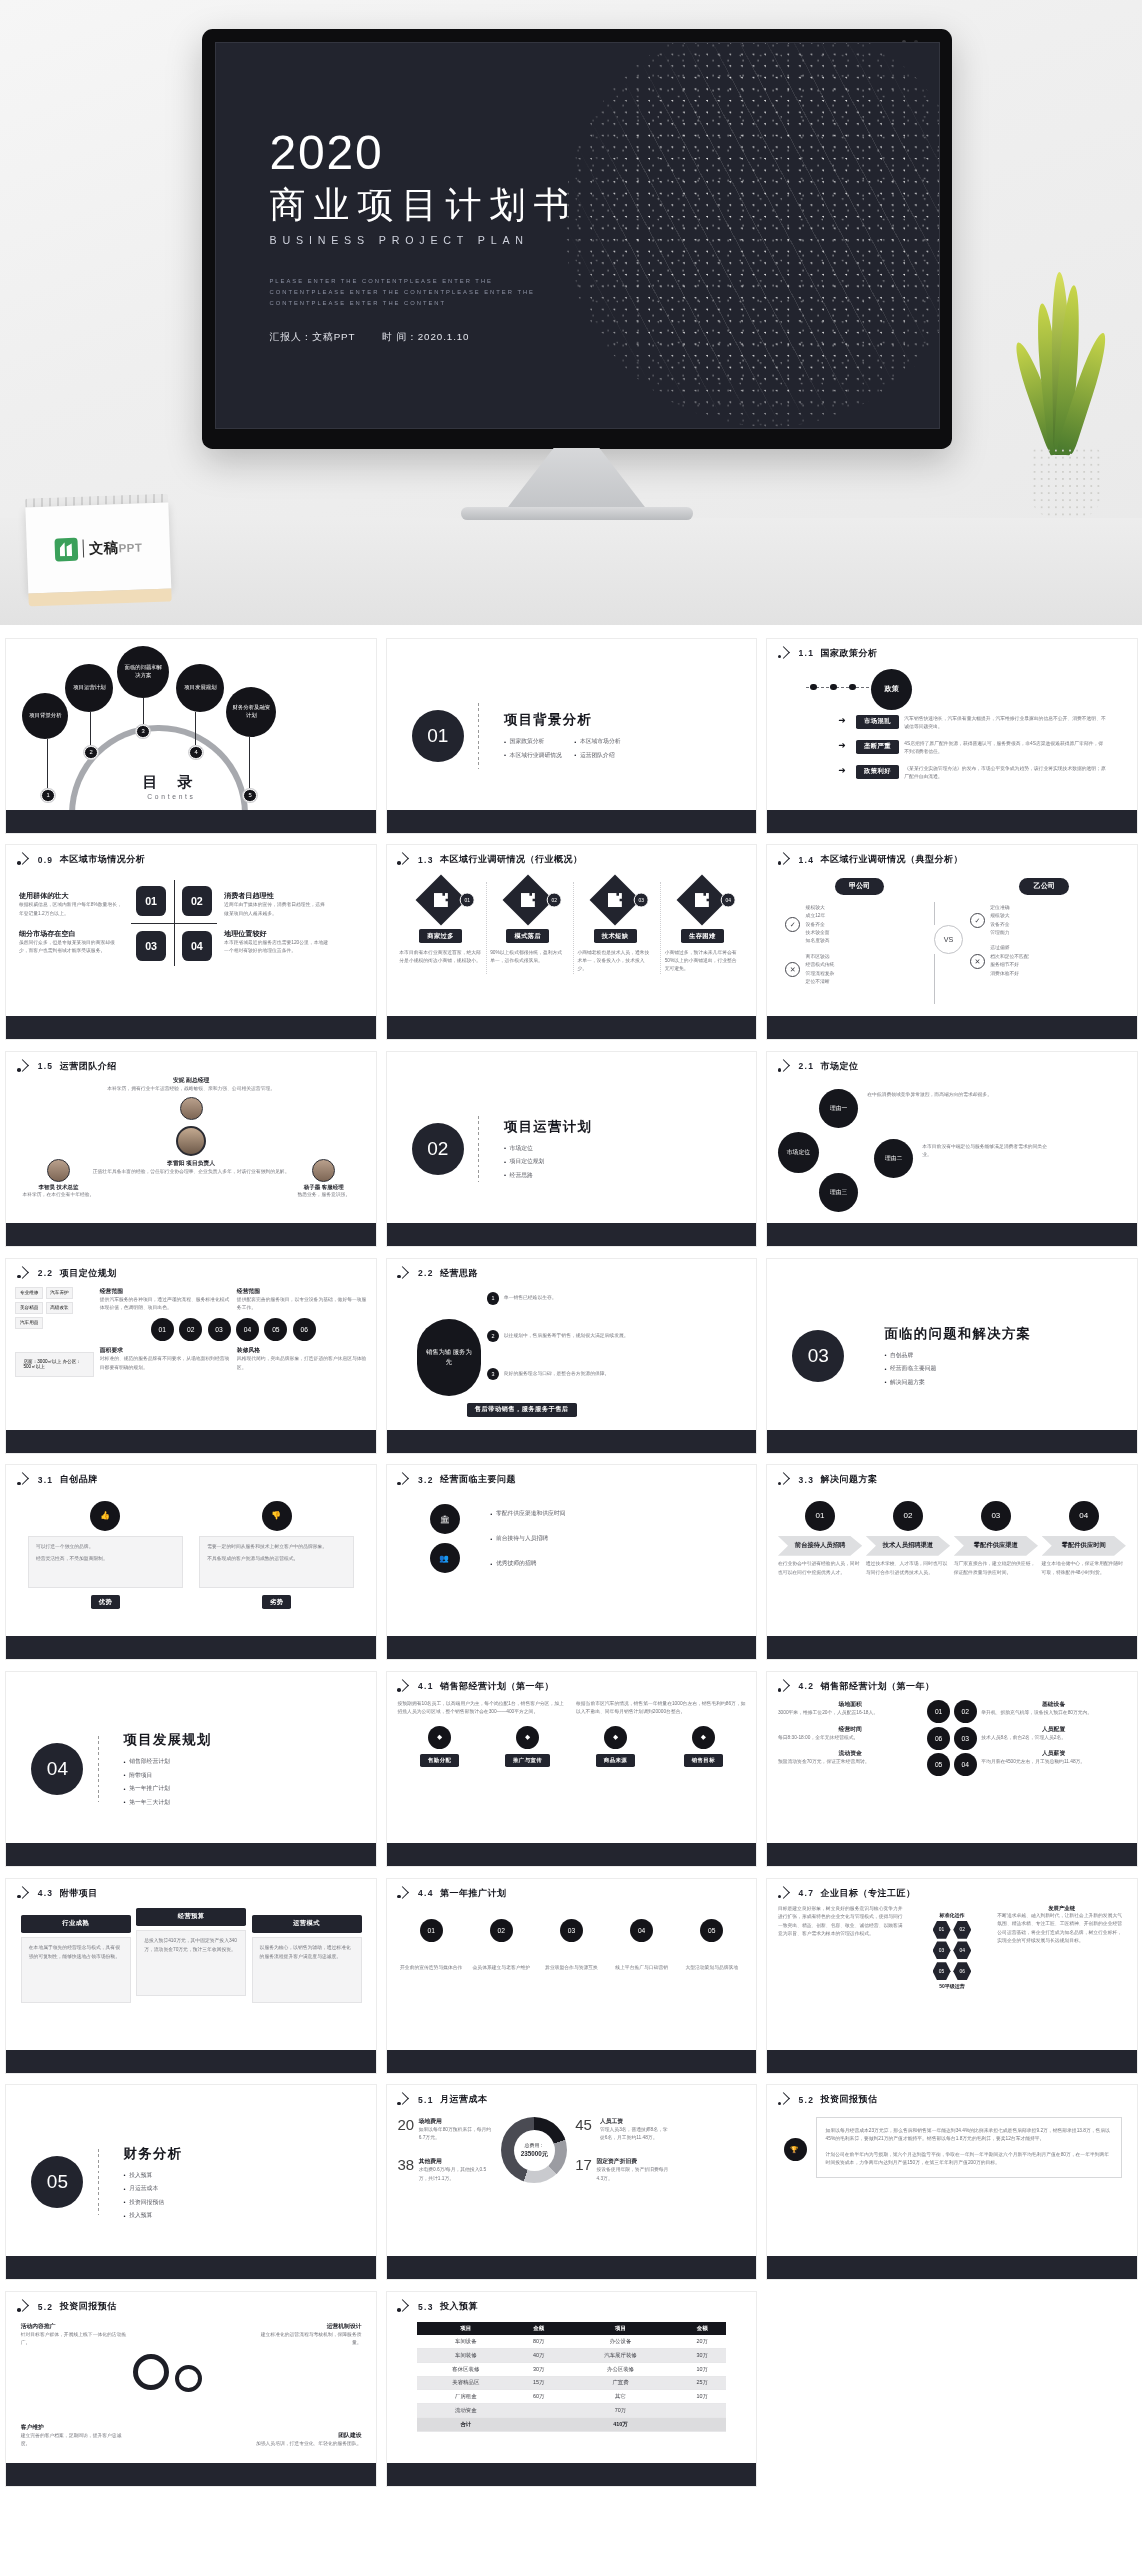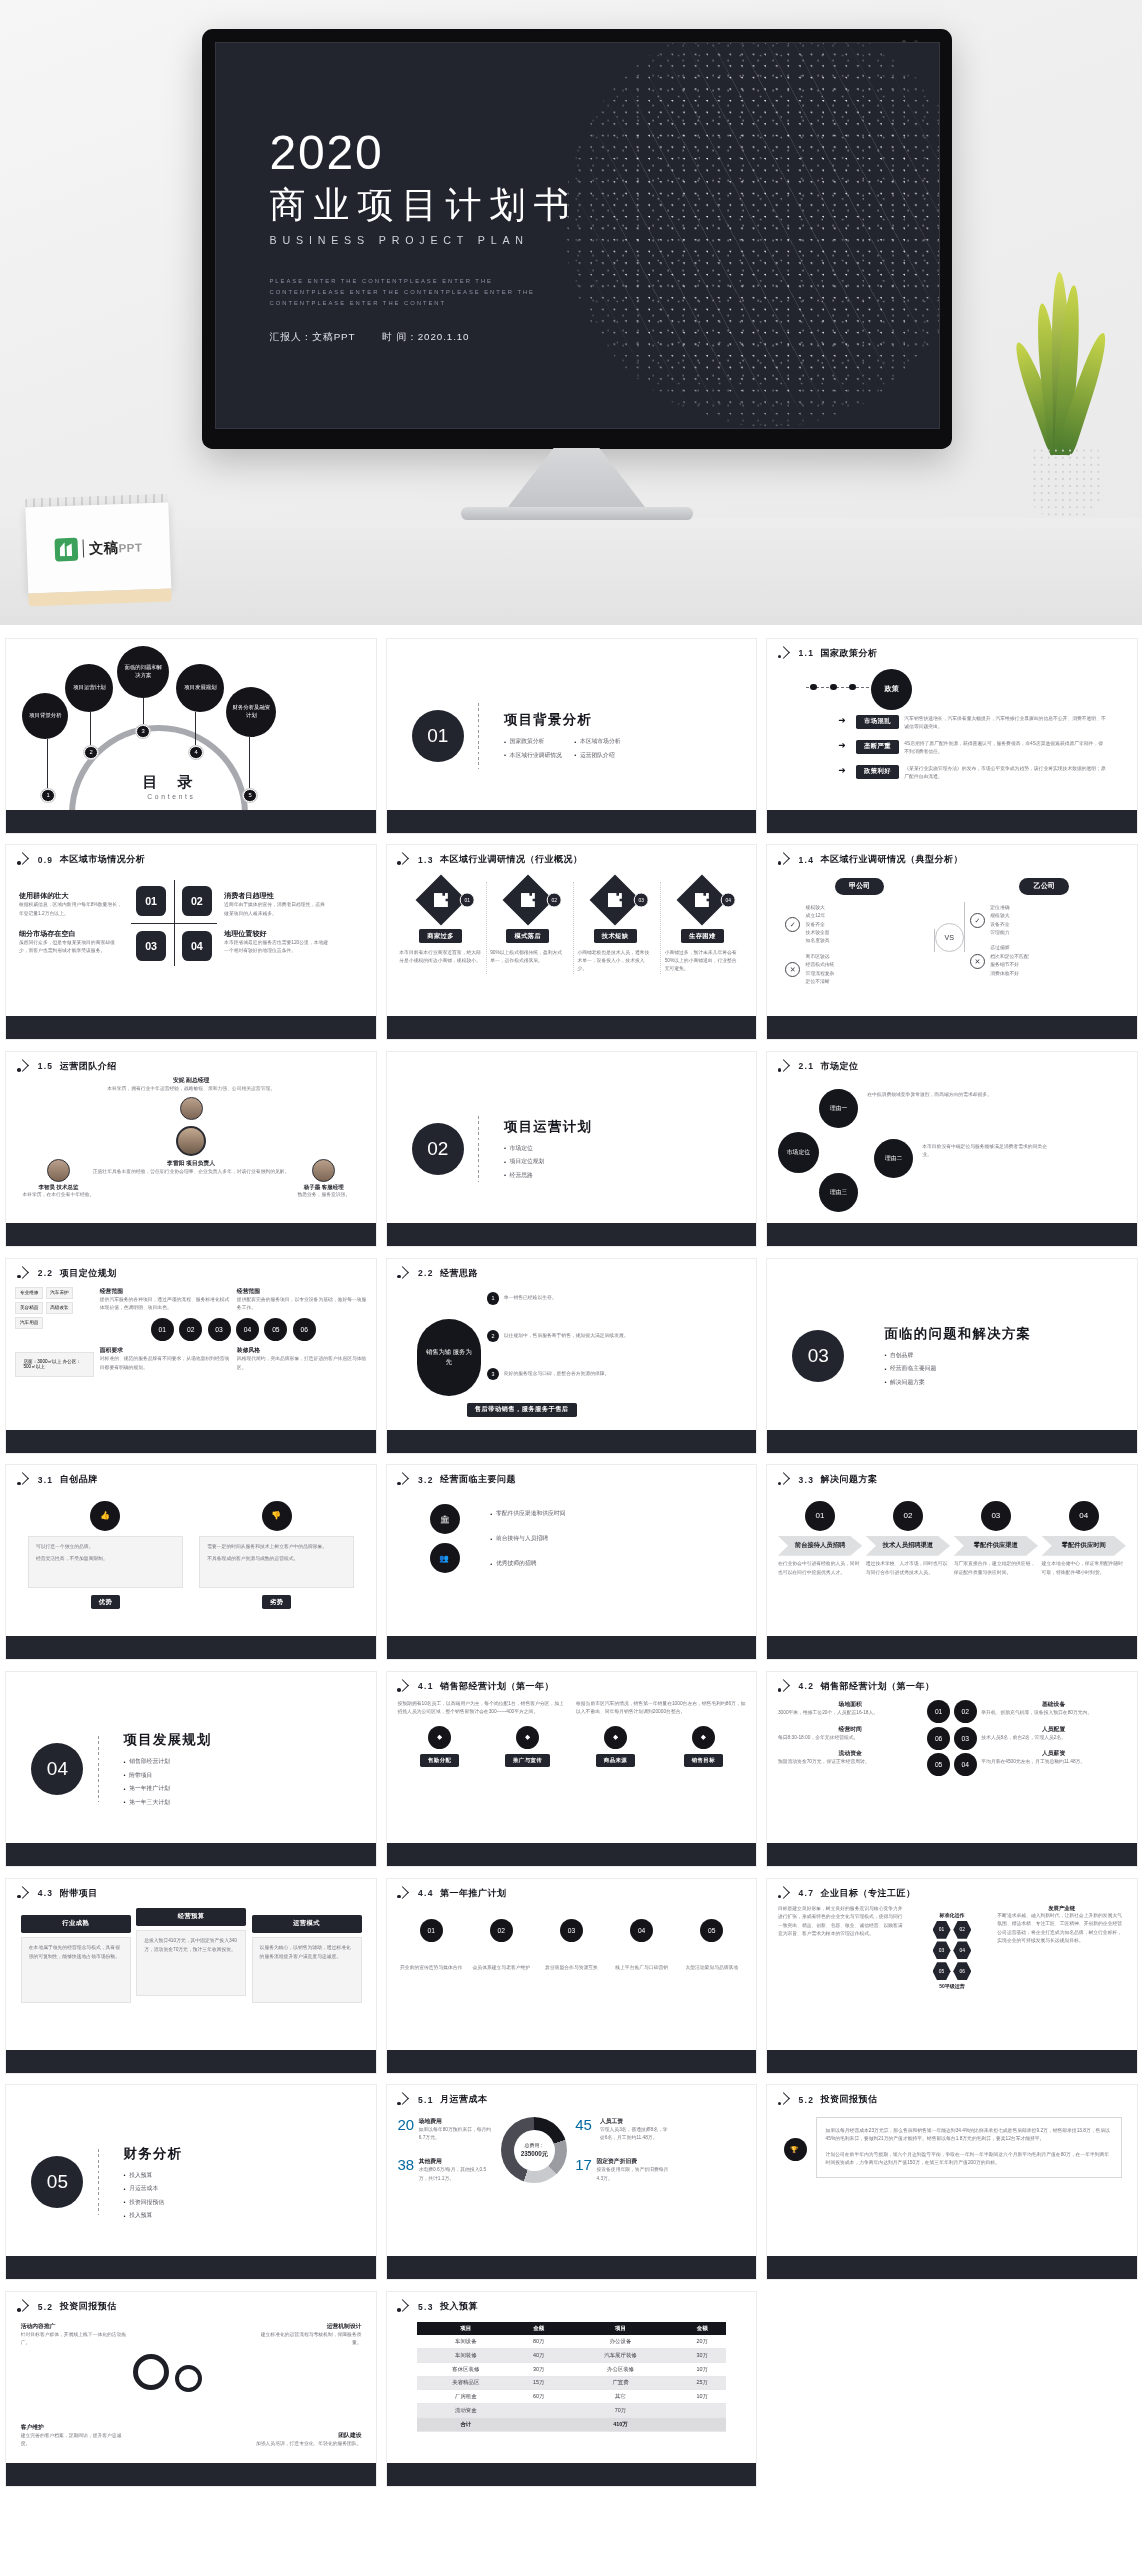--- a/index.html
+++ b/index.html
@@ -172,21 +172,21 @@
   table.bt th{ background:#15161c; color:#fff; font-weight:700; padding:3.1px 1.8px; text-align:center; font-size:5.5px;}
   table.bt td{ padding:2.9px 1.8px; text-align:center; color:#3b3c43; border-bottom:0.9px solid #e7e7e9;}
   table.bt tr:nth-child(even) td{ background:#e9e9eb; }
   table.bt tr.total td{ background:#dcdcde; font-weight:700; color:#16171e; }
 
   .donut{ width:66px;height:66px;border-radius:50%;
     background:conic-gradient(#15161c 0 20%, #9b9ca2 20% 38%, #c9cace 38% 55%, #4a4b53 55% 100%);
     display:flex;align-items:center;justify-content:center; position:relative;}
   .donut:after{ content:""; position:absolute; width:41px;height:41px;border-radius:50%;background:#fff;}
   .donut-c{ position:relative; z-index:2; text-align:center; font-size:4.9px; color:#2a2b31; line-height:1.5;}
-  .bignum{ font-size:15px; color:#0369a1; font-weight:400; line-height:1; }
+  .bignum{ font-size:15px; color:#404040; font-weight:400; line-height:1; }
 
   .gear{ width:36px;height:36px;border-radius:50%;border:5.4px solid #1d1e26; position:relative; }
   .gear:before{ content:""; position:absolute; inset:-6.3px; border-radius:50%;
     background:repeating-conic-gradient(#1d1e26 0deg 11deg, transparent 11deg 30deg); z-index:-1;}
 
   .hex{ width:18px;height:18px;background:#22242e;color:#fff;font-size:4.9px;
     display:flex;align-items:center;justify-content:center;
     clip-path:polygon(25% 0,75% 0,100% 50%,75% 100%,25% 100%,0 50%);}
 
   .thanks-globe{ position:absolute; right:-18px; top:-25px; width:188px;height:188px;border-radius:50%;
@@ -426,21 +426,21 @@
         <div style="display:flex;gap:5.4px;margin-top:7.1px;align-items:center">
           <div class="chk">✕</div>
           <div class="tiny" style="text-align:left">
             <div>离市区较远</div>
             <div>经营模式传统</div>
             <div>管理流程复杂</div>
             <div>定位不清晰</div>
           </div>
         </div>
       </div>
-      <div style="width:36px;display:flex;flex-direction:row;align-items:flex-end;padding-top:27px">
+      <div style="width:36px;display:flex;flex-direction:column;align-items:flex-start;padding-top:27px">
         <div style="width:0.9px;height:23px;background:#c2c3c7"></div>
         <div class="vs">VS</div>
         <div style="width:0.9px;height:50px;background:#c2c3c7"></div>
       </div>
       <div style="flex:1;text-align:center">
         <span class="pill-round">乙公司</span>
         <div style="display:flex;gap:5.4px;margin-top:9px;align-items:center">
           <div class="chk">✓</div>
           <div class="tiny" style="text-align:left">
             <div>定位准确</div>

